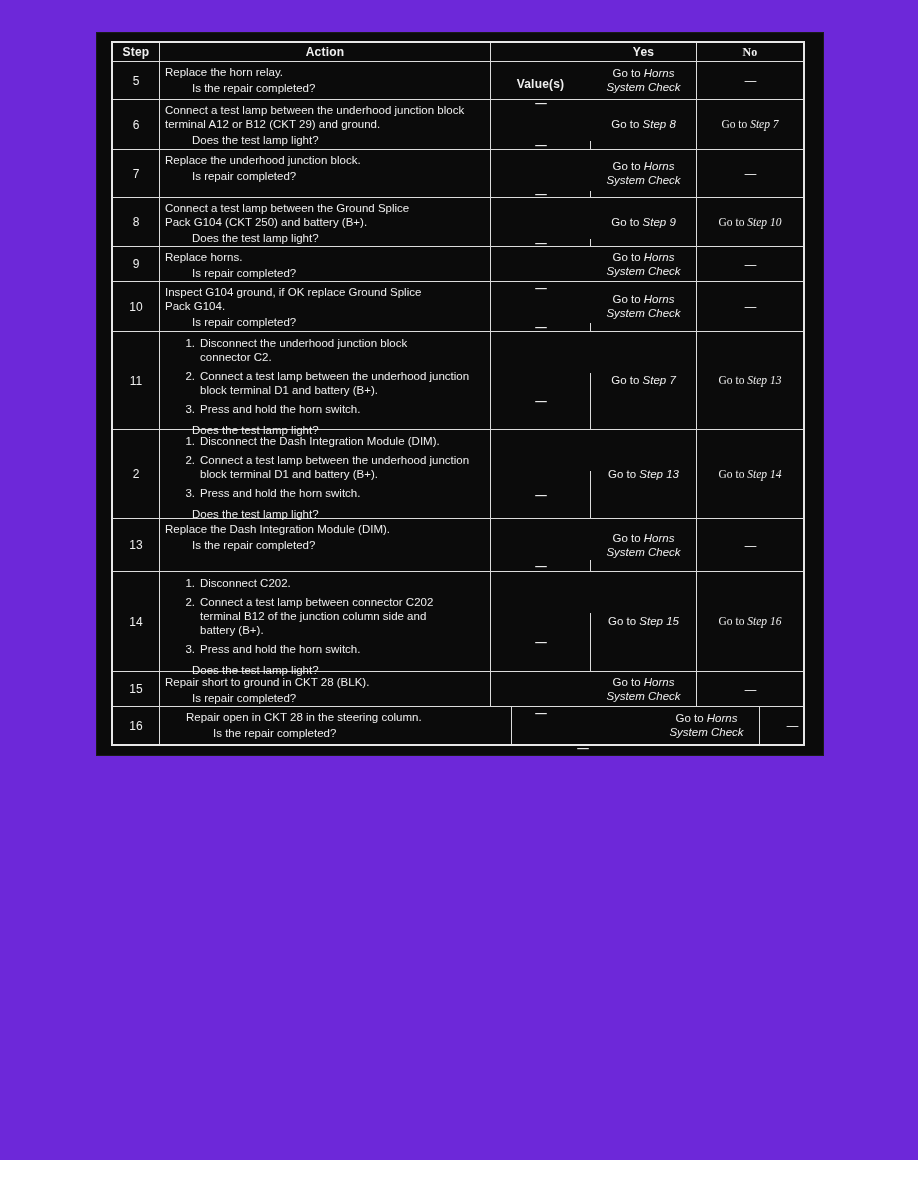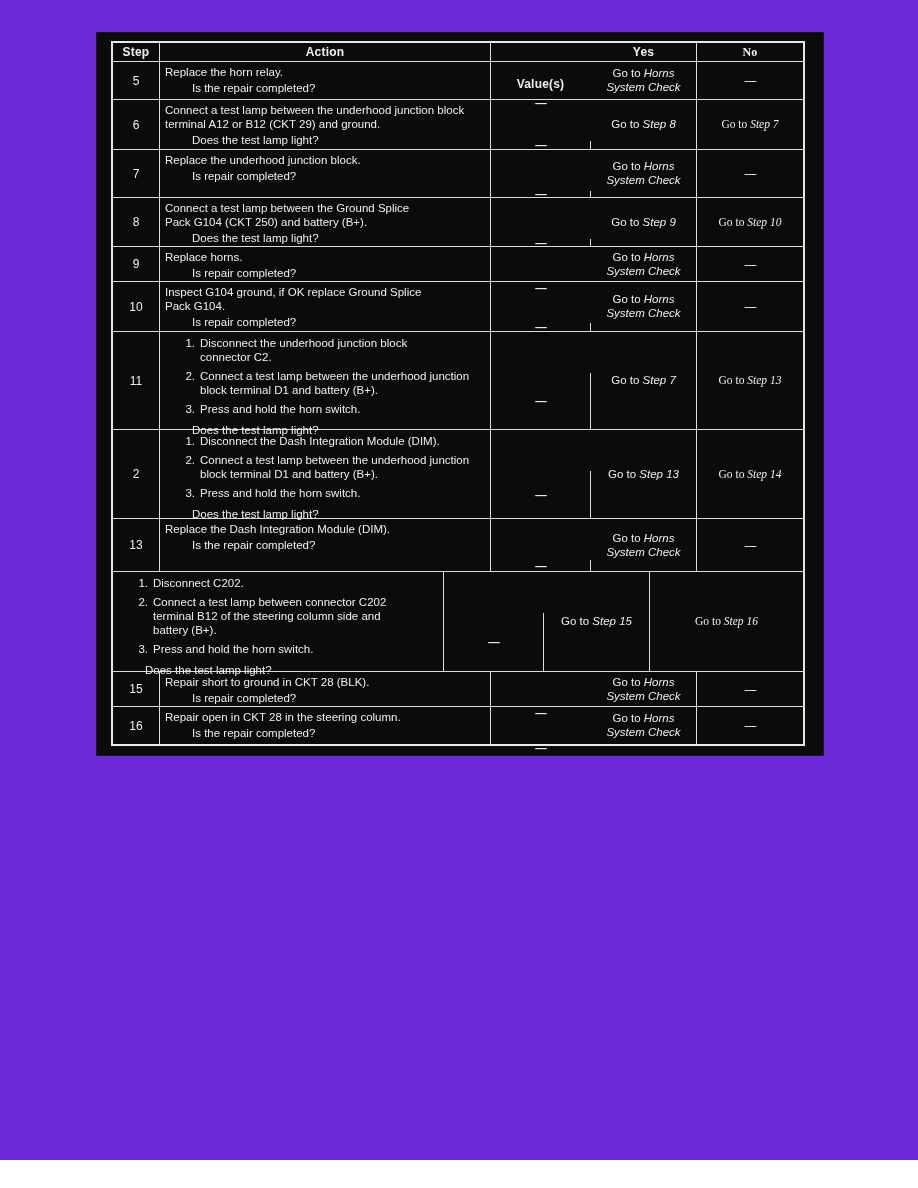--- a/index.html
+++ b/index.html
@@ -335,31 +335,34 @@
             <span class="dash">—</span>
           </div>
           <div class="cell col-yes goto-cell v-center">
             <span>Go to <i>Horns</i><br><i>System Check</i></span>
           </div>
           <div class="cell col-no goto-cell v-center">
             <span class="dash">—</span>
           </div>
         </div>
         <div class="trow" style="height: 100px;">
+          <div class="cell col-step step-cell">
+            <span>14</span>
+          </div>
           <div class="cell col-action action-cell">
             <div class="action-block">
               <div class="num-list">
                 <div class="num-item">
                   <span class="num">1.</span>
                   <span class="num-text">Disconnect C202.</span>
                 </div>
                 <div class="num-item">
                   <span class="num">2.</span>
                   <span class="num-text">Connect a test lamp between connector C202
-terminal B12 of the steering column side and
+terminal B12 of the junction column side and
 battery (B+).</span>
                 </div>
                 <div class="num-item">
                   <span class="num">3.</span>
                   <span class="num-text">Press and hold the horn switch.</span>
                 </div>
               </div>
             </div>
             <div class="question">Does the test lamp light?</div>
           </div>
@@ -386,21 +389,21 @@
           <div class="cell col-value value-cell">
             <span class="dash">—</span>
           </div>
           <div class="cell col-yes goto-cell v-center">
             <span>Go to <i>Horns</i><br><i>System Check</i></span>
           </div>
           <div class="cell col-no goto-cell v-center">
             <span class="dash">—</span>
           </div>
         </div>
-        <div class="trow" style="height: 37px;">
+        <div class="trow" style="height: 37px; gap: 21px;">
           <div class="cell col-step step-cell">
             <span>16</span>
           </div>
           <div class="cell col-action action-cell">
             <div class="action-block">
               <div class="action-para">Repair open in CKT 28 in the steering column.</div>
             </div>
             <div class="question">Is the repair completed?</div>
           </div>
           <div class="cell col-value value-cell">

